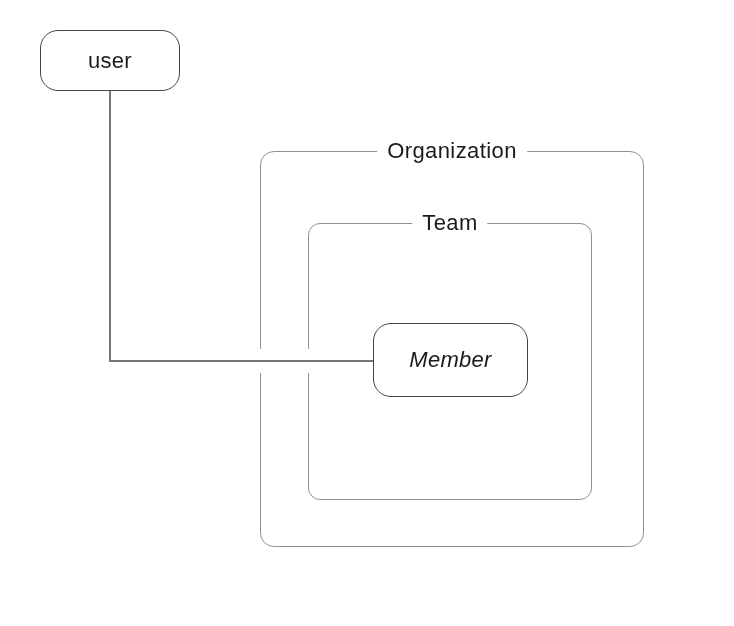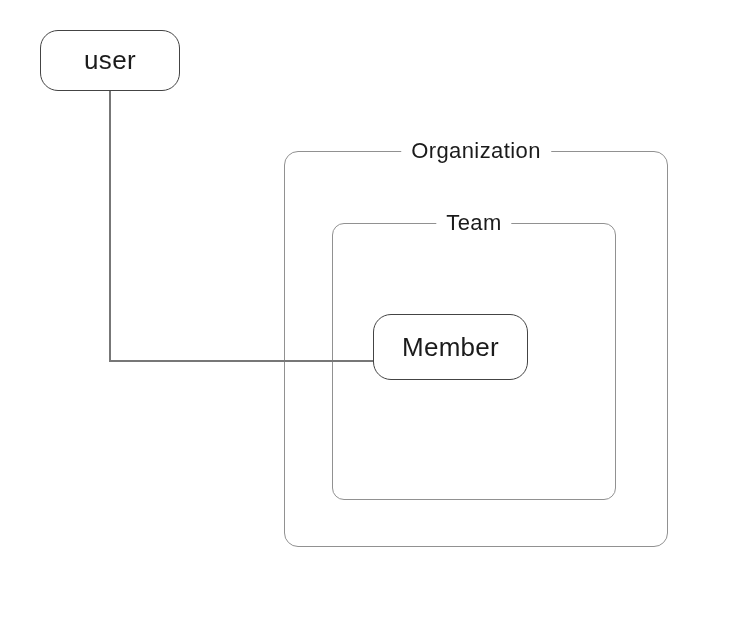--- a/index.html
+++ b/index.html
@@ -25,21 +25,20 @@
   .container {
     position: absolute;
     border: 1px solid var(--container-border);
     background: transparent;
     z-index: 1;
   }
   .container-organization {
     left: 260px; top: 151px;
     width: 384px; height: 396px;
     border-radius: 14px;
-    margin-left: 24px;
   }
   .container-team {
     left: 308px; top: 223px;
     width: 284px; height: 277px;
     border-radius: 12px;
   }
   .container-label {
     position: absolute;
     top: 0; left: 50%;
     transform: translate(-50%, -54%);
@@ -65,27 +64,27 @@
   .edge-horizontal { left: 109px; top: 360px; width: 265px; height: 1.5px; }
   
   .node {
     position: absolute;
     border: 1px solid var(--node-border);
     border-radius: 18px;
     background: var(--background);
     display: flex;
     align-items: center;
     justify-content: center;
-    font-size: 26px;
+    font-size: 22px;
     letter-spacing: 0.3px;
     color: var(--text);
     z-index: 4;
   }
   .node-user   { left: 40px;  top: 30px;  width: 140px; height: 61px; }
-  .node-member { left: 373px; top: 314px; width: 155px; height: 66px; }
+  .node-member { left: 373px; top: 323px; width: 155px; height: 74px; font-style: italic; }
 </style>
 </head>
 <body>
 
 <div class="canvas">
 
   <div class="container container-organization">
     <span class="container-label">Organization</span>
 
     <div class="container container-team" style="left: 47px; top: 71px;">

